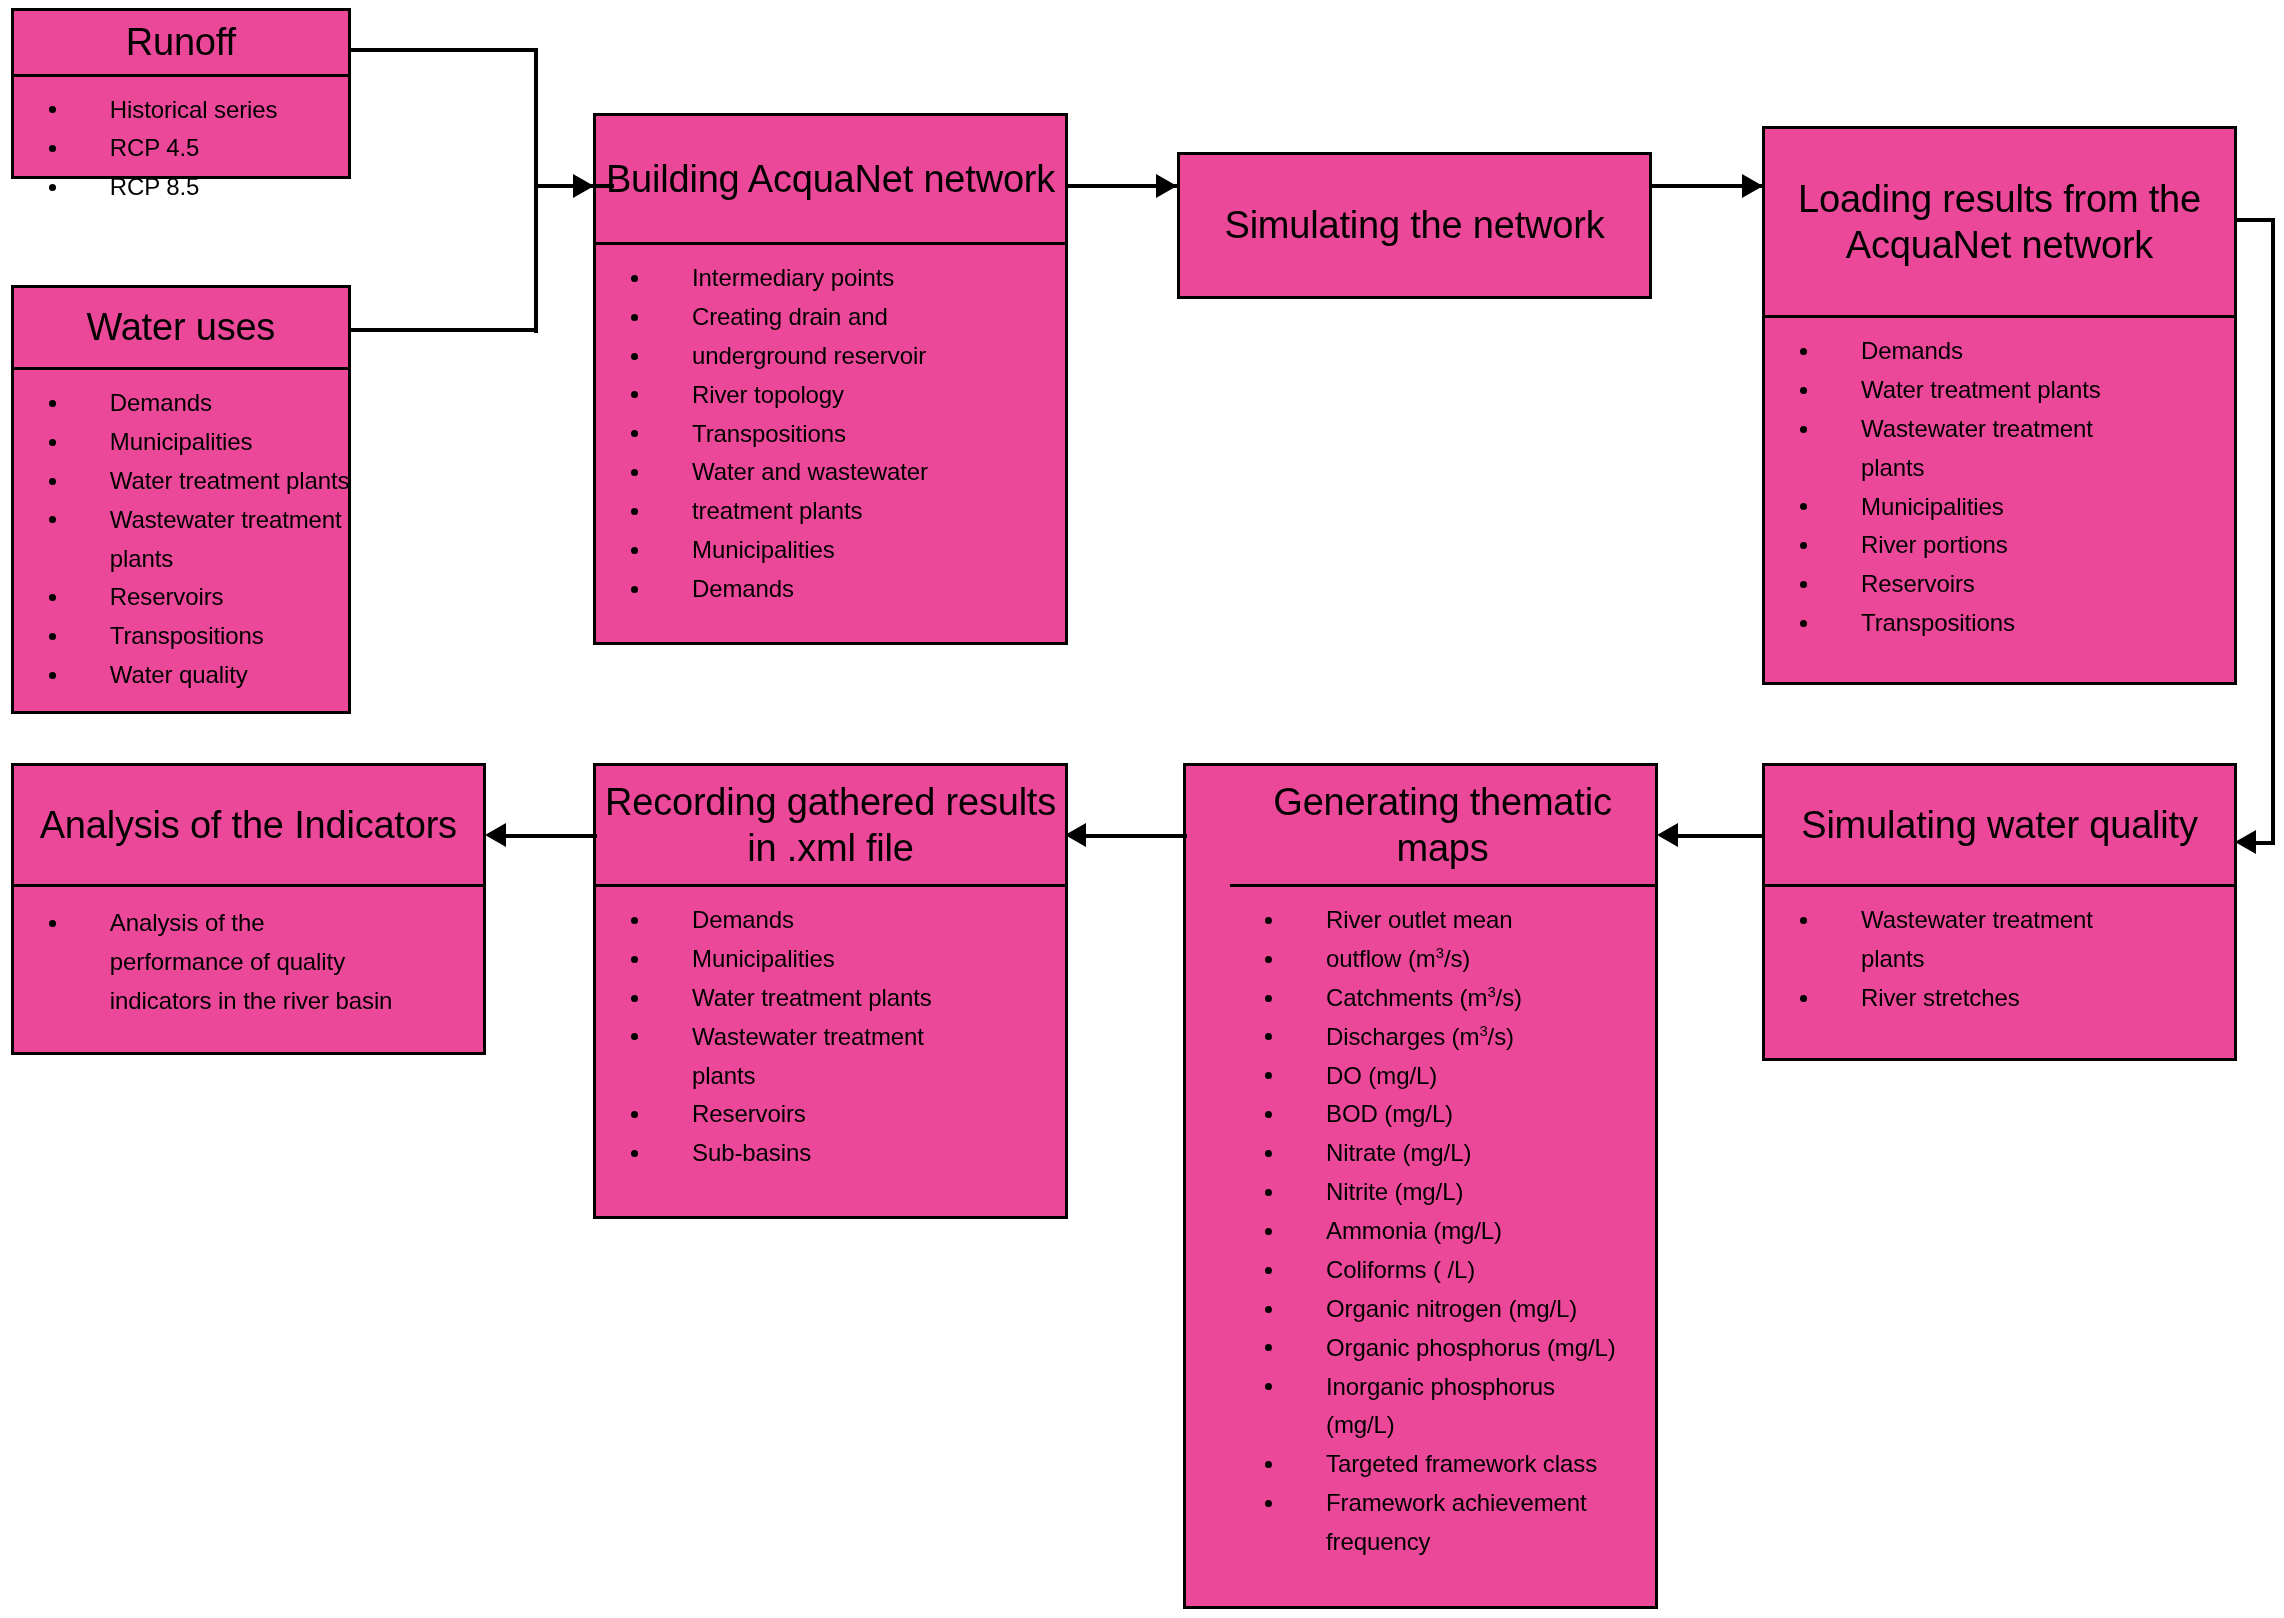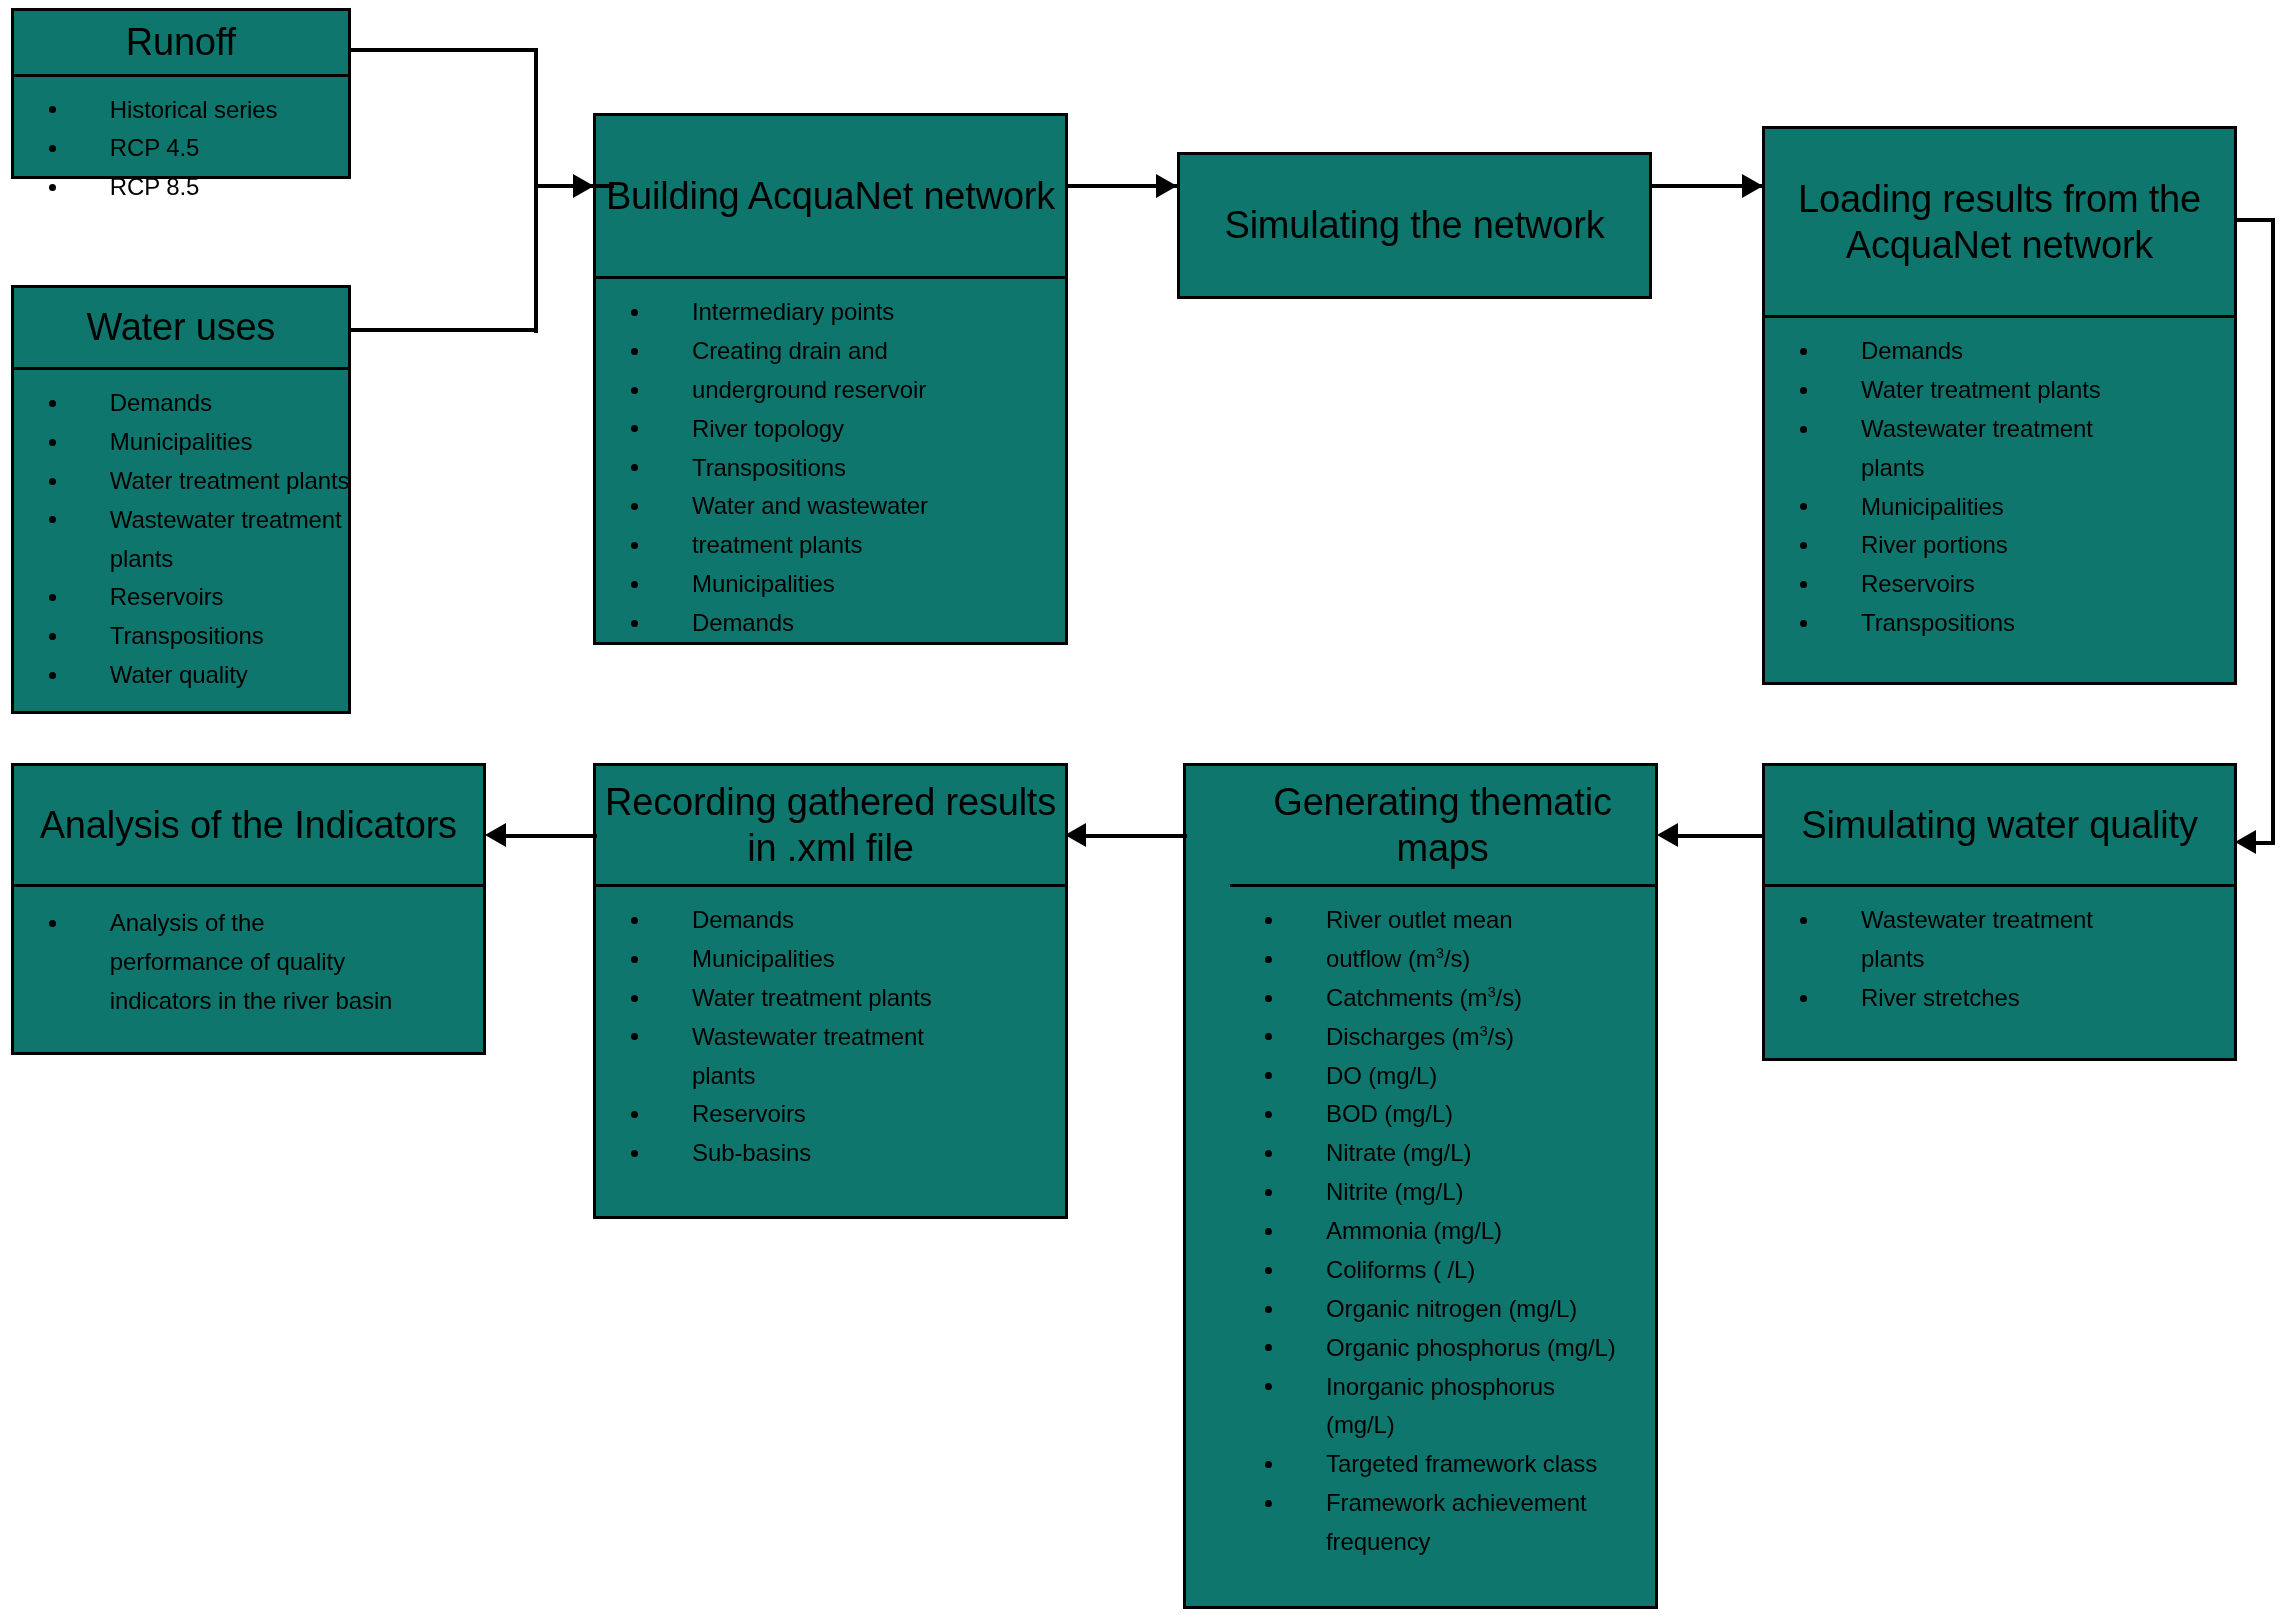--- a/index.html
+++ b/index.html
@@ -16,21 +16,21 @@
     font-family: "Liberation Sans", "DejaVu Sans", sans-serif;
     color: #000000;
     overflow: hidden;
   }
 
   
   .node {
     position: absolute;
     box-sizing: border-box;
     border: 3.8px solid #000000;
-    background: #0f766e;
+    background: #ec4899;
   }
   .node-head {
     box-sizing: border-box;
     display: flex;
     align-items: center;
     justify-content: center;
     text-align: center;
     padding: 5.4px 7.6px;
     font-size: 38px;
     line-height: 1.22;
@@ -127,21 +127,21 @@
         <li class="has-dot">Wastewater treatment</li>
         <li class="cont">plants</li>
         <li class="has-dot">Reservoirs</li>
         <li class="has-dot">Transpositions</li>
         <li class="has-dot">Water quality</li>
       </ul>
     </div>
   </div>
 
   <div class="node has-body" style="left:593px; top:113px; width:475px; height:532px;">
-    <div class="node-head" style="height:163px;">Building AcquaNet network</div>
+    <div class="node-head" style="height:129px;">Building AcquaNet network</div>
     <div class="node-body">
       <ul class="bullet-list">
         <li class="has-dot">Intermediary points</li>
         <li class="has-dot">Creating drain and</li>
         <li class="has-dot">underground reservoir</li>
         <li class="has-dot">River topology</li>
         <li class="has-dot">Transpositions</li>
         <li class="has-dot">Water and wastewater</li>
         <li class="has-dot">treatment plants</li>
         <li class="has-dot">Municipalities</li>

